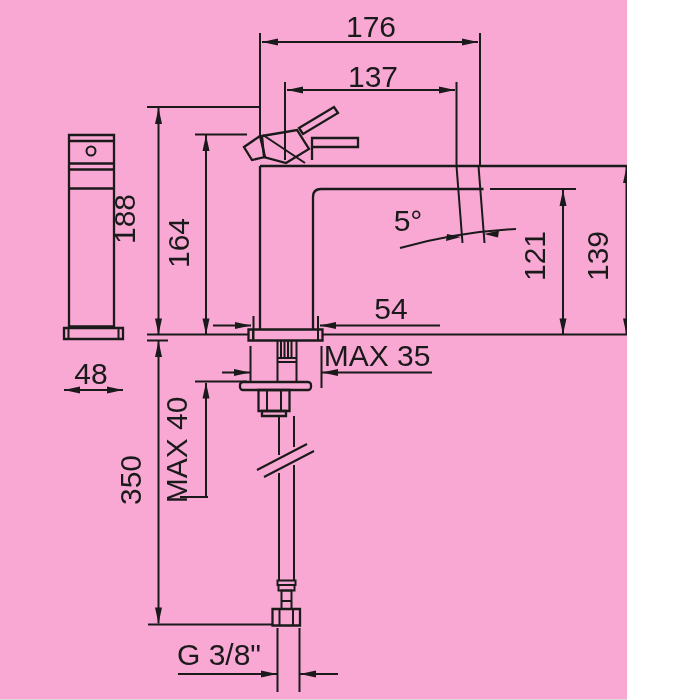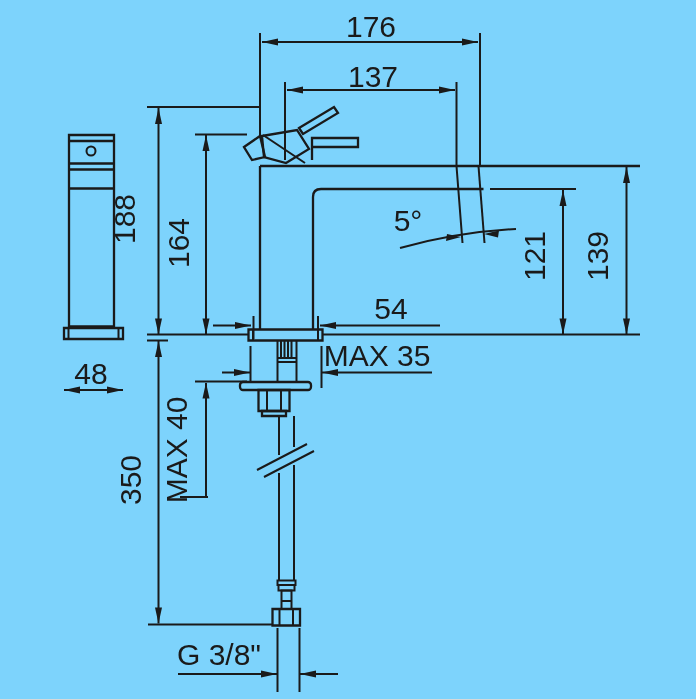--- a/index.html
+++ b/index.html
@@ -1,16 +1,16 @@
 <!DOCTYPE html>
 <html><head>
 <meta charset="utf-8">
 <style>
   html,body{margin:0;padding:0;background:#ffffff;}
-  .stage{position:relative;width:696px;height:700px;background:#7dd3fc;overflow:hidden;
+  .stage{position:relative;width:627px;height:700px;background:#f9a8d4;overflow:hidden;
          border-bottom:1px solid #d8d8d8;box-sizing:border-box;}
   svg{display:block;}
   .ln{stroke:#1a1a1a;stroke-width:2.3;fill:none;stroke-linecap:butt;}
   .thin{stroke:#1a1a1a;stroke-width:2;fill:none;stroke-linecap:butt;}
   .fillk{fill:#1a1a1a;stroke:none;}
   .dimtxt{font-family:"Liberation Sans","DejaVu Sans",sans-serif;font-size:30px;fill:#1a1a1a;}
 </style>
 </head>
 <body>
 

